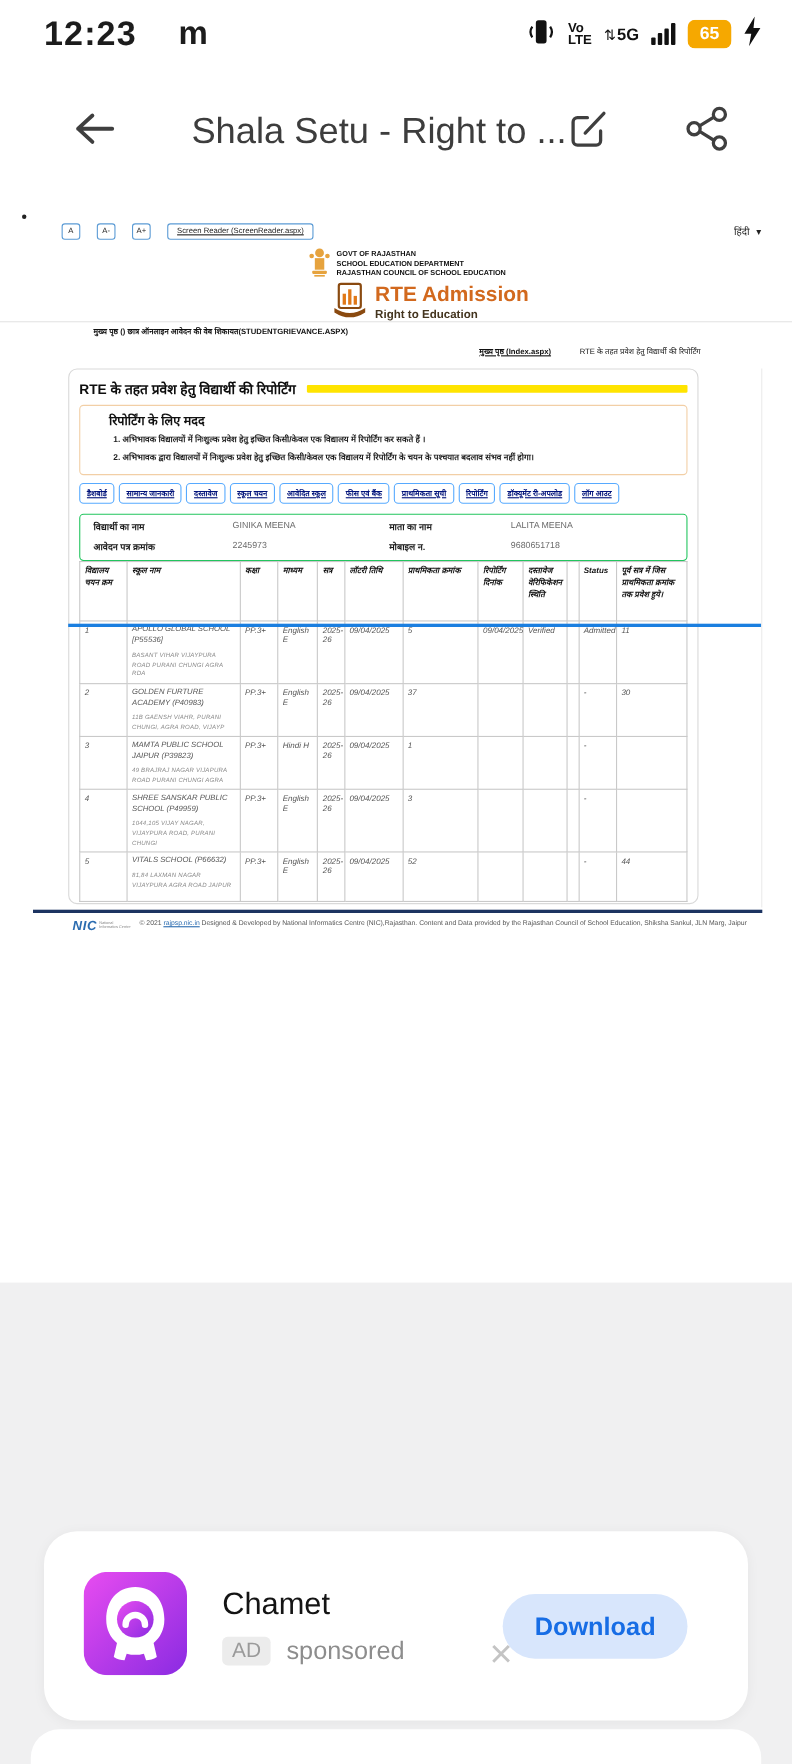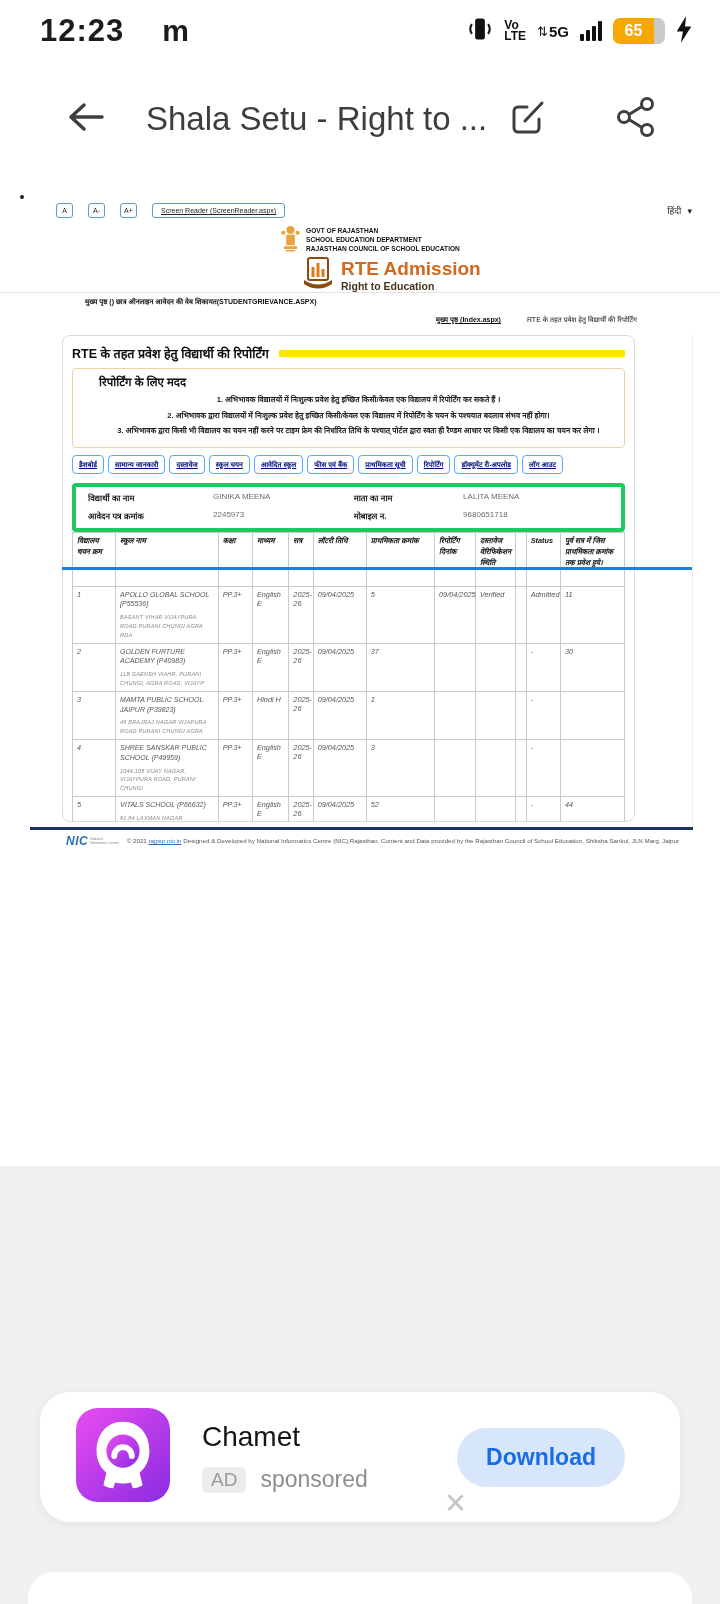--- a/index.html
+++ b/index.html
@@ -11,29 +11,29 @@
     display:flex; align-items:center; padding:0 28px 0 40px; }
   .sb-time { font-size:31px; font-weight:bold; color:#1c1c1c; letter-spacing:1px; }
   .sb-app { font-size:30px; font-weight:bold; color:#1c1c1c; margin-left:38px; }
   .sb-right { margin-left:auto; display:flex; align-items:center; gap:11px; }
   .volte { font-size:12px; font-weight:bold; color:#111; line-height:0.95; text-align:left; }
   .net5g { display:flex; align-items:center; gap:1px; }
   .updown { font-size:13px; color:#111; }
   .g5 { font-size:15px; font-weight:bold; color:#111; }
   .sig-bars { display:flex; align-items:flex-end; gap:2px; height:20px; }
   .sig-bars i { display:block; width:4px; background:#111; border-radius:1px; }
-  .battery { position:relative; width:52px; height:26px; border-radius:7px; overflow:hidden; display:flex; }
+  .battery { position:relative; width:40px; height:26px; border-radius:7px; overflow:hidden; display:flex; }
   .batt-fill { width:41px; background:#F6A800; color:#fff; font-size:16px; font-weight:bold;
     display:flex; align-items:center; justify-content:center; }
   .batt-rest { flex:1; background:#c9c9c9; }
 
   
   .app-header { position:absolute; top:62px; left:0; width:720px; height:113px; background:#fff;
     display:flex; align-items:center; padding:0 64px; }
-  .hdr-title { font-size:33px; color:#3d3d3d; margin-left:40px; white-space:nowrap; }
+  .hdr-title { font-size:33px; color:#3d3d3d; margin-left:68px; white-space:nowrap; }
   .hdr-icons { margin-left:auto; display:flex; align-items:center; gap:70px; }
   .icon-btn { background:none; border:none; cursor:pointer; }
 
   
   .webview { position:absolute; top:175px; left:0; width:720px; height:991px; background:#fff; }
   .stray-dot { position:absolute; left:20px; top:20px; width:4px; height:4px; background:#222; border-radius:50%; }
 
   .access-row { position:absolute; left:56px; top:28px; right:28px; display:flex; align-items:center; gap:15px; }
   .acc-btn { border:1px solid #5b9bd5; background:#fff; border-radius:3px; font-size:7px; color:#222;
     height:15px; min-width:17px; padding:0 3px; }
@@ -53,48 +53,48 @@
   .bc-right { position:absolute; right:83px; top:140px; font-size:7px; color:#111; display:flex; gap:26px; }
   .bc-link { font-weight:bold; text-decoration:underline; color:#111; }
 
   .main-card { position:absolute; left:62px; top:160px; width:573px; height:487px; background:#fff;
     border:1px solid #d9d9d9; border-radius:8px; padding:9px; overflow:hidden; }
   .card-title-row { display:flex; align-items:center; }
   .card-title { font-size:12.5px; font-weight:bold; color:#0d0d0d; white-space:nowrap; }
   .yellow-bar { flex:1; height:7px; background:#FFE400; margin-left:10px; border-radius:1px; }
   .help-box { margin-top:6px; border:1px solid #f2cfa6; border-radius:4px; padding:5px 10px 8px 10px; }
   .help-title { font-size:11.5px; font-weight:bold; color:#111; margin-bottom:3px;padding-left:16px; }
-  .help-item { font-size:7.6px; font-weight:bold; color:#222; line-height:2.05; margin-left:20px;text-align:center; }
+  .help-item { font-size:7.6px; font-weight:bold; color:#222; line-height:2.05; margin-left:20px; }
   .tabs { margin-top:7px; display:flex; gap:4px; white-space:nowrap; }
   .tab { border:1.5px solid #57aaff; background:#fff; border-radius:4px; padding:4px 6px;
     font-size:7px; font-weight:bold; color:#00127a; text-decoration:underline; font-family:"Liberation Sans",sans-serif; }
   .tab-underline { position:absolute; left:0px; top:183px; width:630px; height:3px; background:#1b7fe0; }
-  .info-panel { margin-top:9px; border:4px solid #22c55e; border-radius:4px; padding:5px 12px 7px 12px;
+  .info-panel { margin-top:9px; border:1px solid #22c55e; border-radius:4px; padding:5px 12px 7px 12px;
     display:grid; grid-template-columns:24% 27% 21% 28%; row-gap:7px; }
   .info-label { font-size:8.3px; font-weight:bold; color:#1b1b1b; }
   .info-value { font-size:8px; color:#6b6b6b; }
 
   table.school-table { width:100%; margin-top:0; border-collapse:collapse; table-layout:fixed;font-style:italic; }
   .school-table th, .school-table td { border:1px solid #c9c9c9; padding:3px 4px; text-align:left; vertical-align:top; }
   .school-table th { font-size:7.3px; font-weight:bold; color:#111; height:54px; line-height:1.5; }
   .school-table td { font-size:7.3px; color:#555; height:45px; }
   .school-name { font-size:7px; color:#555; line-height:1.4; }
   .school-addr { font-size:5.5px; color:#8a8a8a; margin-top:4px; line-height:1.6; letter-spacing:0.2px; }
 
   .page-edge-line { position:absolute; left:692px; top:160px; width:1px; height:490px; background:#ececec; }
   .footer-sep { position:absolute; left:30px; top:652px; width:663px; height:3px; background:#1c3461; }
-  .site-footer { position:absolute; left:66px; top:660px; right:30px; display:flex; align-items:center; gap:8px; }
+  .site-footer { position:absolute; left:66px; top:660px; right:30px; display:flex; align-items:flex-start; gap:8px; }
   .nic-logo { font-size:12px; font-weight:900; font-style:italic; color:#2b6cb0; letter-spacing:0.5px; line-height:1; }
   .nic-mini { font-size:3.5px; color:#888; line-height:1.2; }
   .footer-text { font-size:6.2px; color:#555; line-height:1.5; }
   .footer-link { text-decoration:underline; color:#2b6cb0; }
 
   
   .gray-zone { position:absolute; left:0; top:1166px; width:720px; height:438px; background:#f0f0f1; }
-  .ad-card { position:absolute; left:40px; top:226px; width:640px; height:130px; background:#fff;
+  .ad-card { position:absolute; left:40px; top:226px; width:640px; height:172px; background:#fff;
     border-radius:30px; box-shadow:0 2px 12px rgba(0,0,0,0.05); display:flex; align-items:center;
     padding:0 55px 0 36px; }
   .ad-texts { margin-left:32px; display:flex; flex-direction:column; gap:13px; }
   .ad-title { font-size:28px; color:#141414; font-weight:500; }
   .ad-row2 { display:flex; align-items:center; gap:14px; }
   .ad-badge { background:#ececec; color:#9a9a9a; font-size:19px; padding:2px 9px; border-radius:5px; }
   .ad-sponsored { color:#8d8d8d; font-size:23px; }
   .ad-close { position:absolute; left:405px; top:93px; background:none; border:none; color:#c4c4c4;
     font-size:36px; line-height:1; cursor:pointer; }
   .ad-download { margin-left:auto; background:#d8e6fc; color:#176de5; font-size:23px; font-weight:600;
@@ -229,21 +229,20 @@
         <span class="card-title">RTE के तहत प्रवेश हेतु विद्यार्थी की रिपोर्टिंग</span>
         <span class="yellow-bar"></span>
       </div>
 
       <div class="help-box">
         <div class="help-title">रिपोर्टिंग के लिए मदद</div>
         <div>
 
         <div class="help-item">1. अभिभावक विद्यालयों में निःशुल्क प्रवेश हेतु इच्छित किसी/केवल एक विद्यालय में रिपोर्टिंग कर सकते हैं ।</div>
             <div class="help-item">2. अभिभावक द्वारा विद्यालयों में निःशुल्क प्रवेश हेतु इच्छित किसी/केवल एक विद्यालय में रिपोर्टिंग के चयन के पश्चयात बदलाव संभव नहीं होगा।</div>
-            <div class="help-item">3. अभिभावक द्वारा किसी भी विद्यालय का चयन नहीं करने पर टाइम फ्रेम की निर्धारित तिथि के पश्चात् पोर्टल द्वारा स्वतः ही रैण्डम आधार पर किसी एक विद्यालय का चयन कर लेगा ।</div>
           </div>
       </div>
 
       <div class="tabs">
 
       <button class="tab">डैशबोर्ड</button>
           <button class="tab">सामान्य जानकारी</button>
           <button class="tab">दस्तावेज</button>
           <button class="tab">स्कूल चयन</button>
           <button class="tab">आवेदित स्कूल</button>

